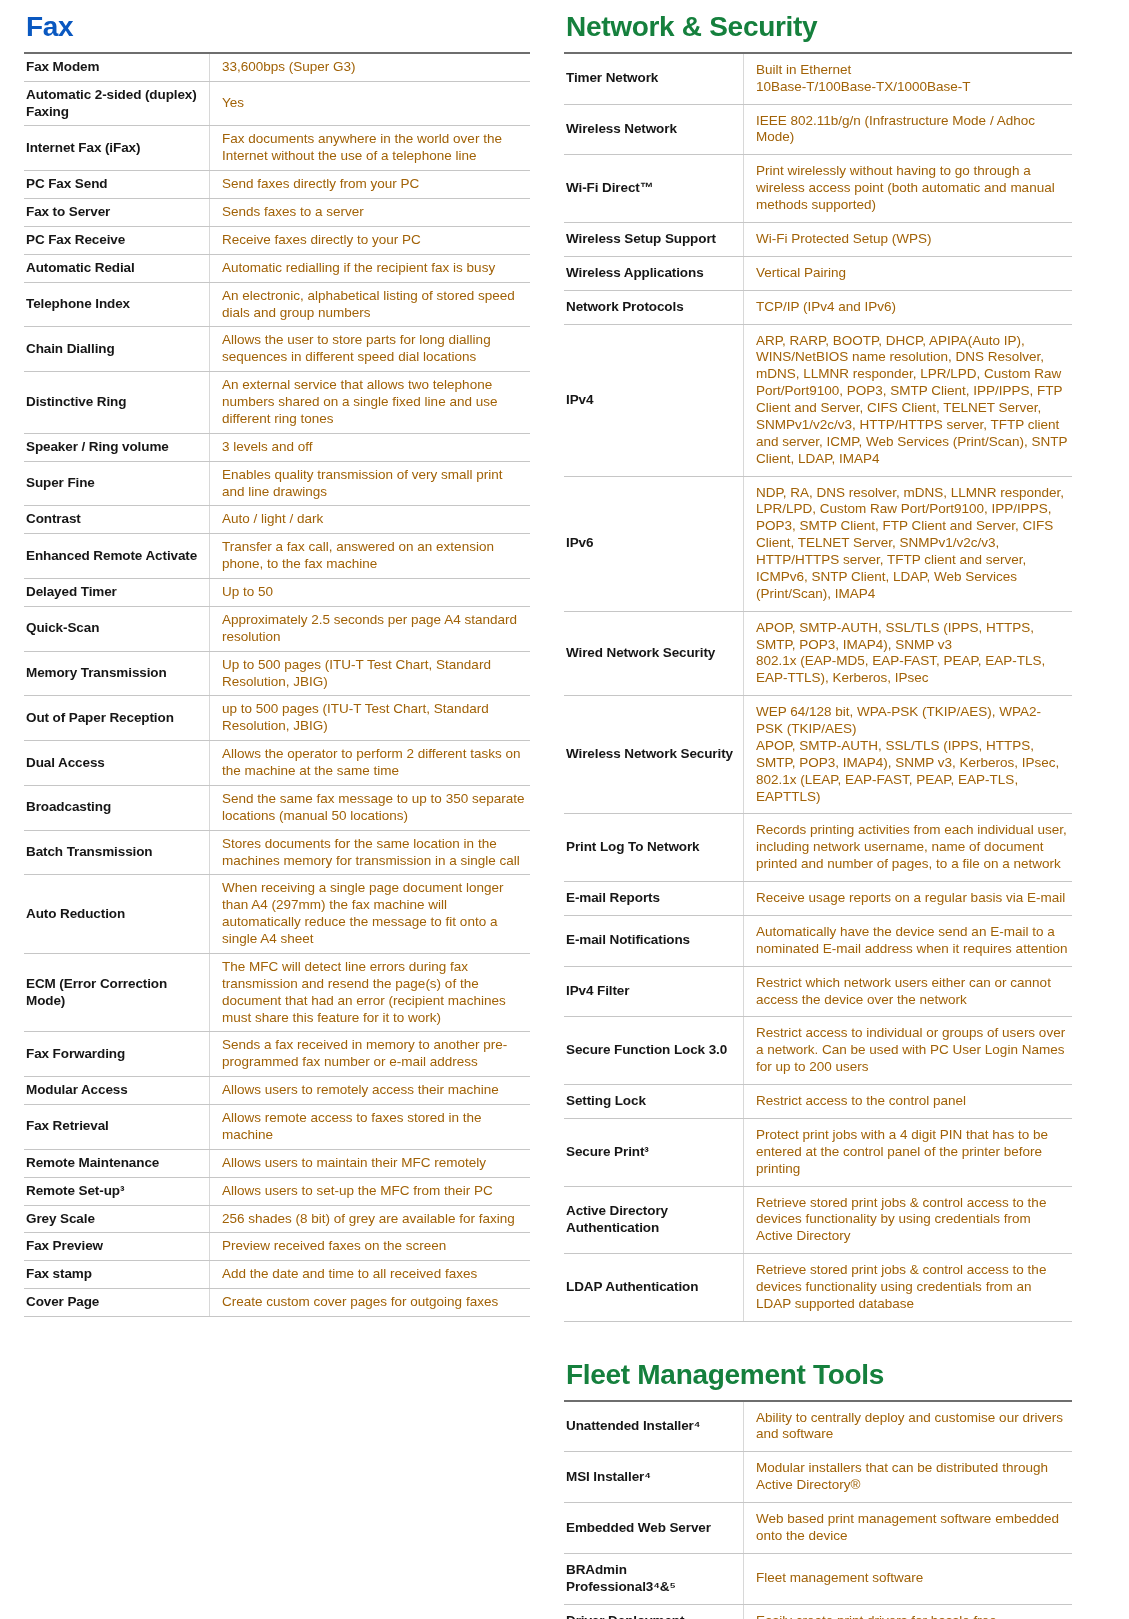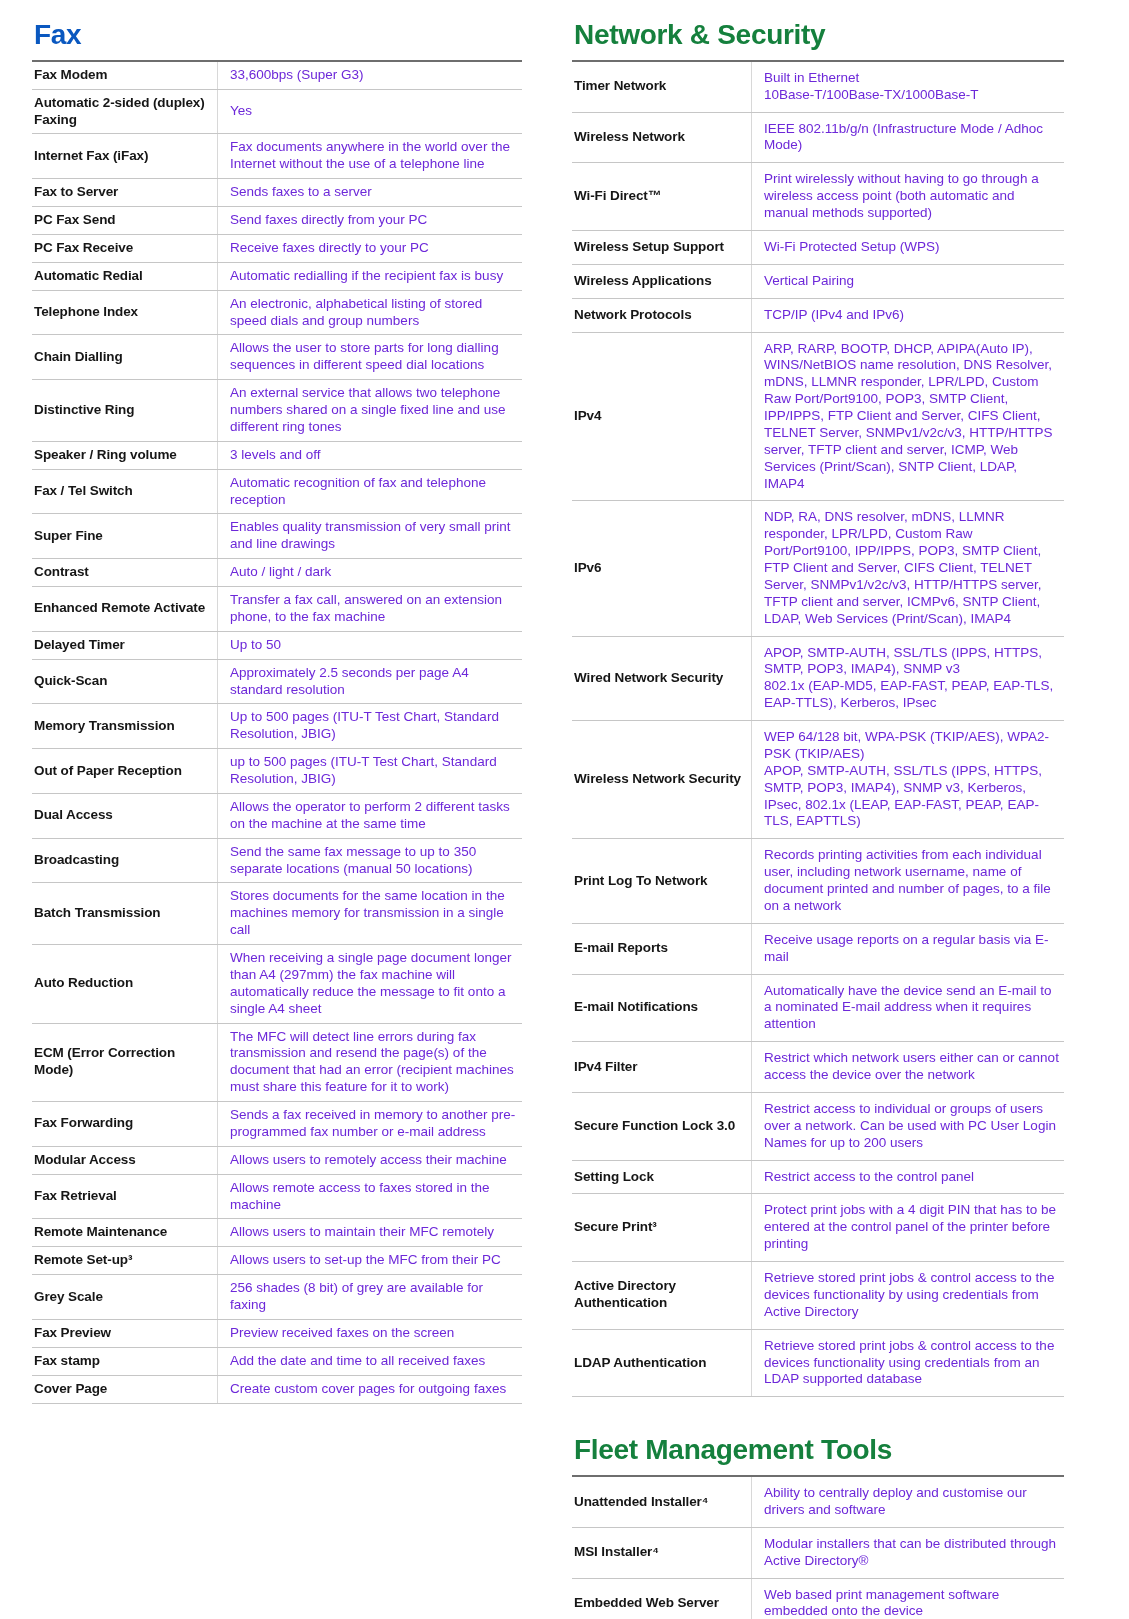--- a/index.html
+++ b/index.html
@@ -22,21 +22,21 @@
   .col-left  { flex: 0 0 506px; width: 506px; }
   .col-right { flex: 0 0 508px; width: 508px; }
 
   .section-title {
     font-size: 28px;
     font-weight: bold;
     letter-spacing: -0.3px;
     margin: 0 0 9px 2px;
     line-height: 1.1;
   }
-  .spec-section { margin: 8px; }
+  .spec-section { margin: 0; }
   .spec-section + .spec-section { margin-top: 38px; }
 
   .rows {
     border-top: 2px solid #6e6e6e;
   }
   .spec-row {
     display: grid;
     align-items: center;
     border-bottom: 1px solid #c6c6c6;
   }
@@ -53,21 +53,21 @@
     font-size: 13.5px;
     line-height: 1.25;
     padding: 5px 10px 5px 2px;
     border-right: 1px solid #d8d8d8;
     align-self: stretch;
     display: flex;
     align-items: center;
     letter-spacing: -0.1px;
   }
   .spec-value {
-    color: #6d28d9;
+    color: #a16207;
     font-size: 13.5px;
     line-height: 1.25;
     padding: 5px 4px 5px 12px;
     white-space: pre-line;
   }
   
   .sec-net .spec-label, .sec-fleet .spec-label,
   .sec-net .spec-value, .sec-fleet .spec-value {
     padding-top: 8px;
     padding-bottom: 8px;
@@ -87,28 +87,28 @@
           </div>
           <div class="spec-row">
             <div class="spec-label">Automatic 2-sided (duplex) Faxing</div>
             <div class="spec-value">Yes</div>
           </div>
           <div class="spec-row">
             <div class="spec-label">Internet Fax (iFax)</div>
             <div class="spec-value">Fax documents anywhere in the world over the Internet without the use of a telephone line</div>
           </div>
           <div class="spec-row">
+            <div class="spec-label">PC Fax Send</div>
+            <div class="spec-value">Send faxes directly from your PC</div>
+          </div>
+          <div class="spec-row">
             <div class="spec-label">Fax to Server</div>
             <div class="spec-value">Sends faxes to a server</div>
           </div>
           <div class="spec-row">
-            <div class="spec-label">PC Fax Send</div>
-            <div class="spec-value">Send faxes directly from your PC</div>
-          </div>
-          <div class="spec-row">
             <div class="spec-label">PC Fax Receive</div>
             <div class="spec-value">Receive faxes directly to your PC</div>
           </div>
           <div class="spec-row">
             <div class="spec-label">Automatic Redial</div>
             <div class="spec-value">Automatic redialling if the recipient fax is busy</div>
           </div>
           <div class="spec-row">
             <div class="spec-label">Telephone Index</div>
             <div class="spec-value">An electronic, alphabetical listing of stored speed dials and group numbers</div>
@@ -117,24 +117,20 @@
             <div class="spec-label">Chain Dialling</div>
             <div class="spec-value">Allows the user to store parts for long dialling sequences in different speed dial locations</div>
           </div>
           <div class="spec-row">
             <div class="spec-label">Distinctive Ring</div>
             <div class="spec-value">An external service that allows two telephone numbers shared on a single fixed line  and use different ring tones</div>
           </div>
           <div class="spec-row">
             <div class="spec-label">Speaker / Ring volume</div>
             <div class="spec-value">3 levels and off</div>
-          </div>
-          <div class="spec-row">
-            <div class="spec-label">Fax / Tel Switch</div>
-            <div class="spec-value">Automatic recognition of fax and telephone reception</div>
           </div>
           <div class="spec-row">
             <div class="spec-label">Super Fine</div>
             <div class="spec-value">Enables quality transmission of very small print and line drawings</div>
           </div>
           <div class="spec-row">
             <div class="spec-label">Contrast</div>
             <div class="spec-value">Auto / light / dark</div>
           </div>
           <div class="spec-row">

